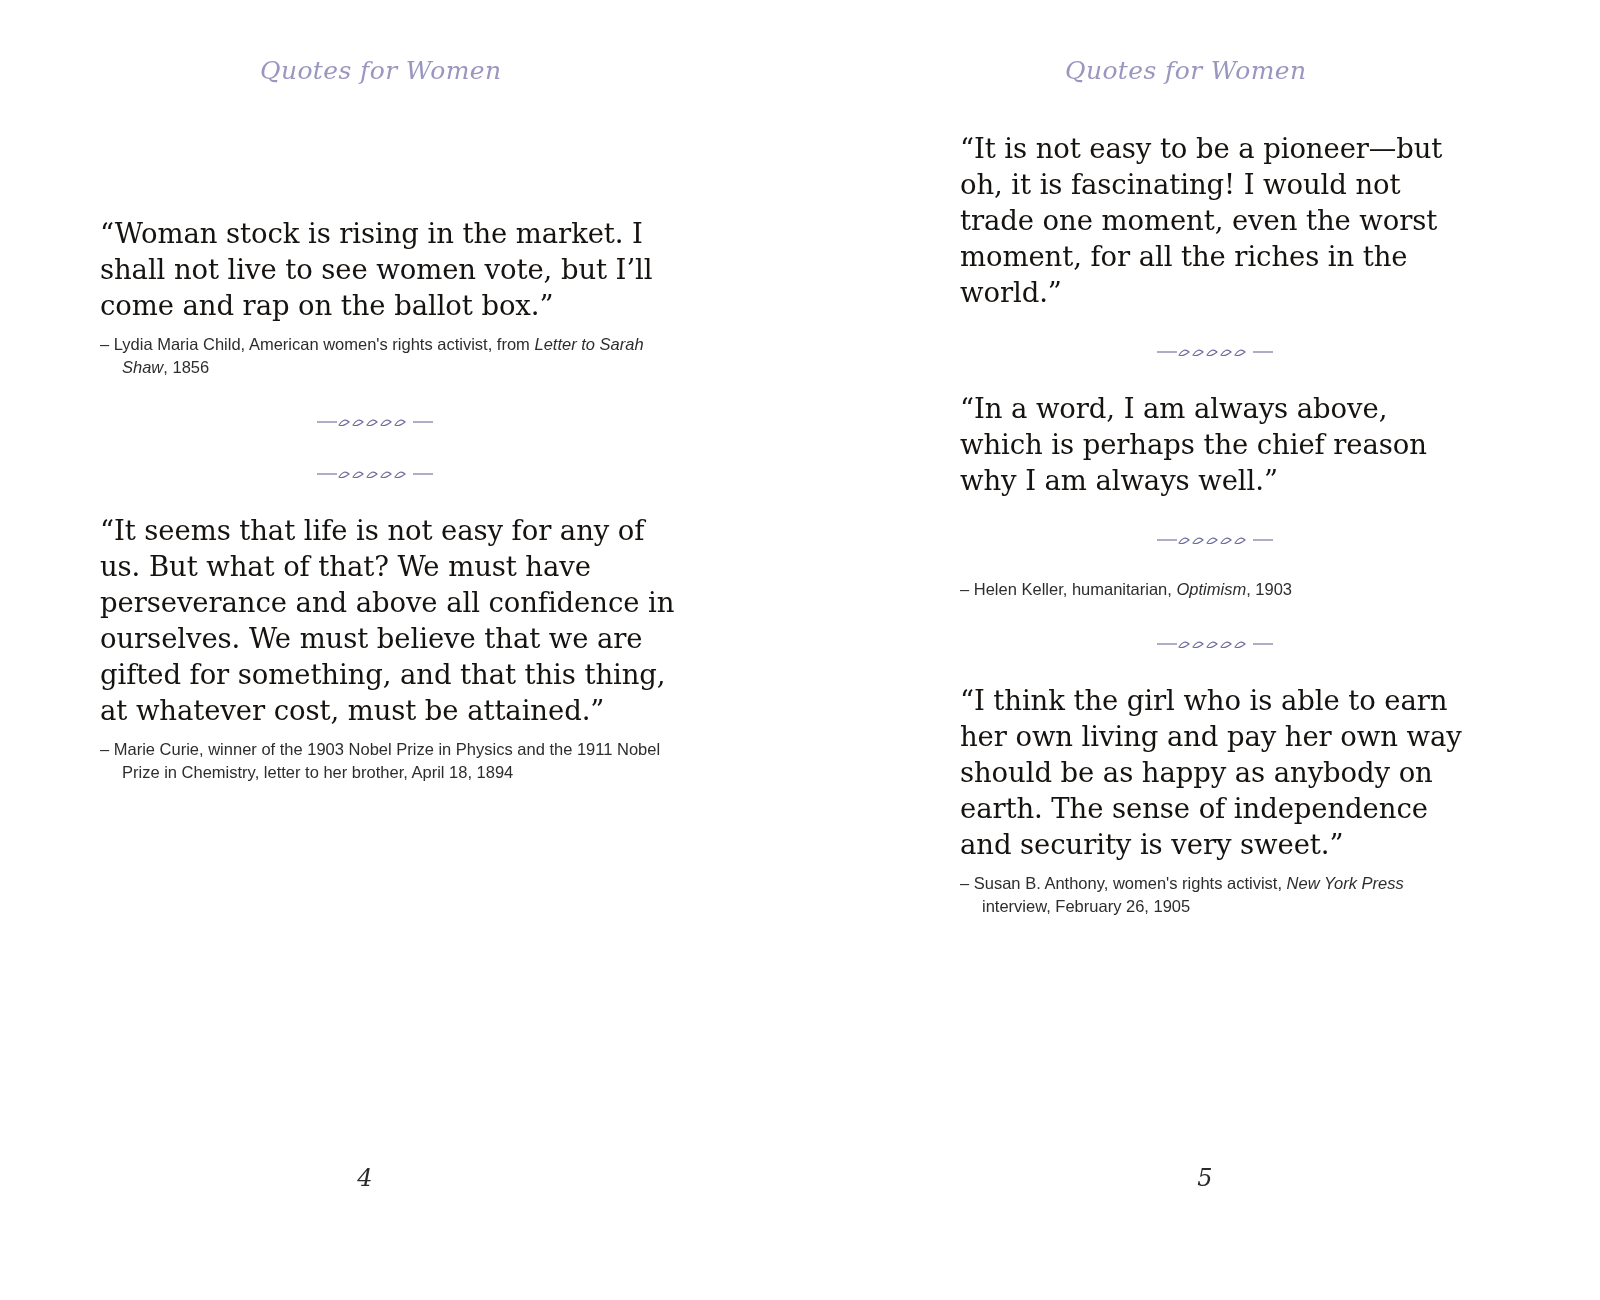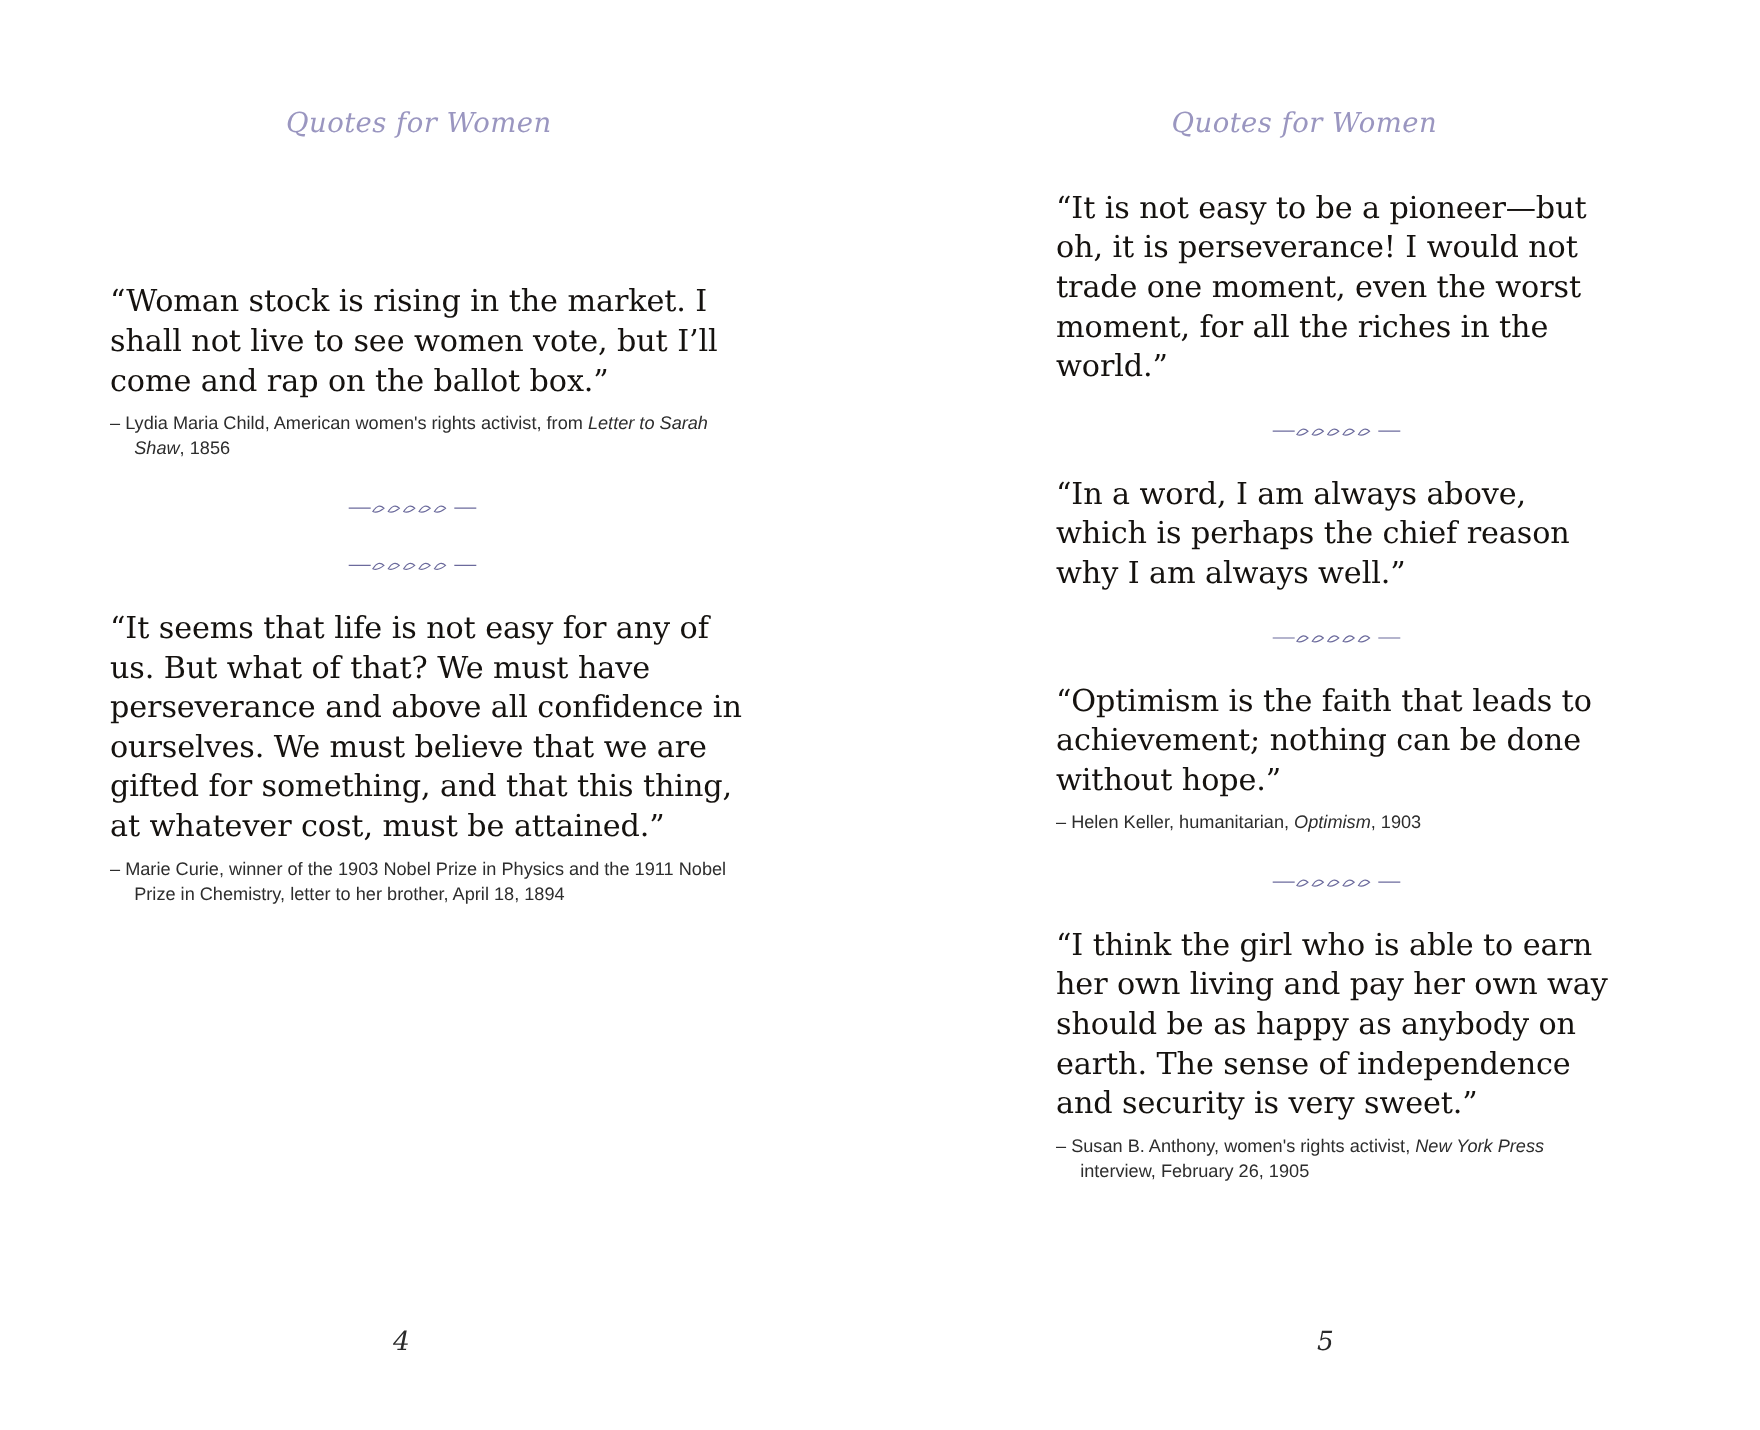--- a/index.html
+++ b/index.html
@@ -12,21 +12,20 @@
     height: 1300px;
     font-family: "Liberation Serif", serif;
     color: #1a1a1a;
     overflow: hidden;
   }
   .spread {
     display: flex;
     width: 1600px;
     height: 976px;
     box-sizing: border-box;
-    margin-top: 41px;
   }
   .page {
     position: relative;
     width: 800px;
     height: 1300px;
     box-sizing: border-box;
   }
   .page-left {
     padding: 0 120px 0 100px;
   }
@@ -165,21 +164,21 @@
 
     <div class="folio">4</div>
   </div>
 
   <div class="page page-right">
     <div class="running-head">Quotes for Women</div>
 
     <div class="content-right">
 
       <div class="quote-block">
-        <p class="quote-text">“It is not easy to be a pioneer—but oh, it is perseverance! I would not trade one moment, even the worst moment, for all the riches in the world.”</p>
+        <p class="quote-text">“It is not easy to be a pioneer—but oh, it is fascinating! I would not trade one moment, even the worst moment, for all the riches in the world.”</p>
       </div>
 
       <div class="ornament">
         <svg width="120" height="20" viewBox="0 0 120 20" aria-hidden="true">
           <g stroke="#6b6a9c" stroke-width="1.1" fill="none">
             <line x1="2" y1="10" x2="22" y2="10"></line>
             <path d="M24 13 q5 -8 10 -3 q-6 5 -10 3 z"></path>
             <path d="M38 13 q5 -8 10 -3 q-6 5 -10 3 z"></path>
             <path d="M52 13 q5 -8 10 -3 q-6 5 -10 3 z"></path>
             <path d="M66 13 q5 -8 10 -3 q-6 5 -10 3 z"></path>
@@ -201,21 +200,20 @@
             <path d="M38 13 q5 -8 10 -3 q-6 5 -10 3 z"></path>
             <path d="M52 13 q5 -8 10 -3 q-6 5 -10 3 z"></path>
             <path d="M66 13 q5 -8 10 -3 q-6 5 -10 3 z"></path>
             <path d="M80 13 q5 -8 10 -3 q-6 5 -10 3 z"></path>
             <line x1="98" y1="10" x2="118" y2="10"></line>
           </g>
         </svg>
       </div>
 
       <div class="quote-block">
-        <p class="quote-text">“Optimism is the faith that leads to achievement; nothing can be done without hope.”</p>
         <p class="attribution"><span>– Helen Keller, humanitarian, </span><span class="it">Optimism</span><span>, 1903</span></p>
       </div>
 
       <div class="ornament">
         <svg width="120" height="20" viewBox="0 0 120 20" aria-hidden="true">
           <g stroke="#6b6a9c" stroke-width="1.1" fill="none">
             <line x1="2" y1="10" x2="22" y2="10"></line>
             <path d="M24 13 q5 -8 10 -3 q-6 5 -10 3 z"></path>
             <path d="M38 13 q5 -8 10 -3 q-6 5 -10 3 z"></path>
             <path d="M52 13 q5 -8 10 -3 q-6 5 -10 3 z"></path>

